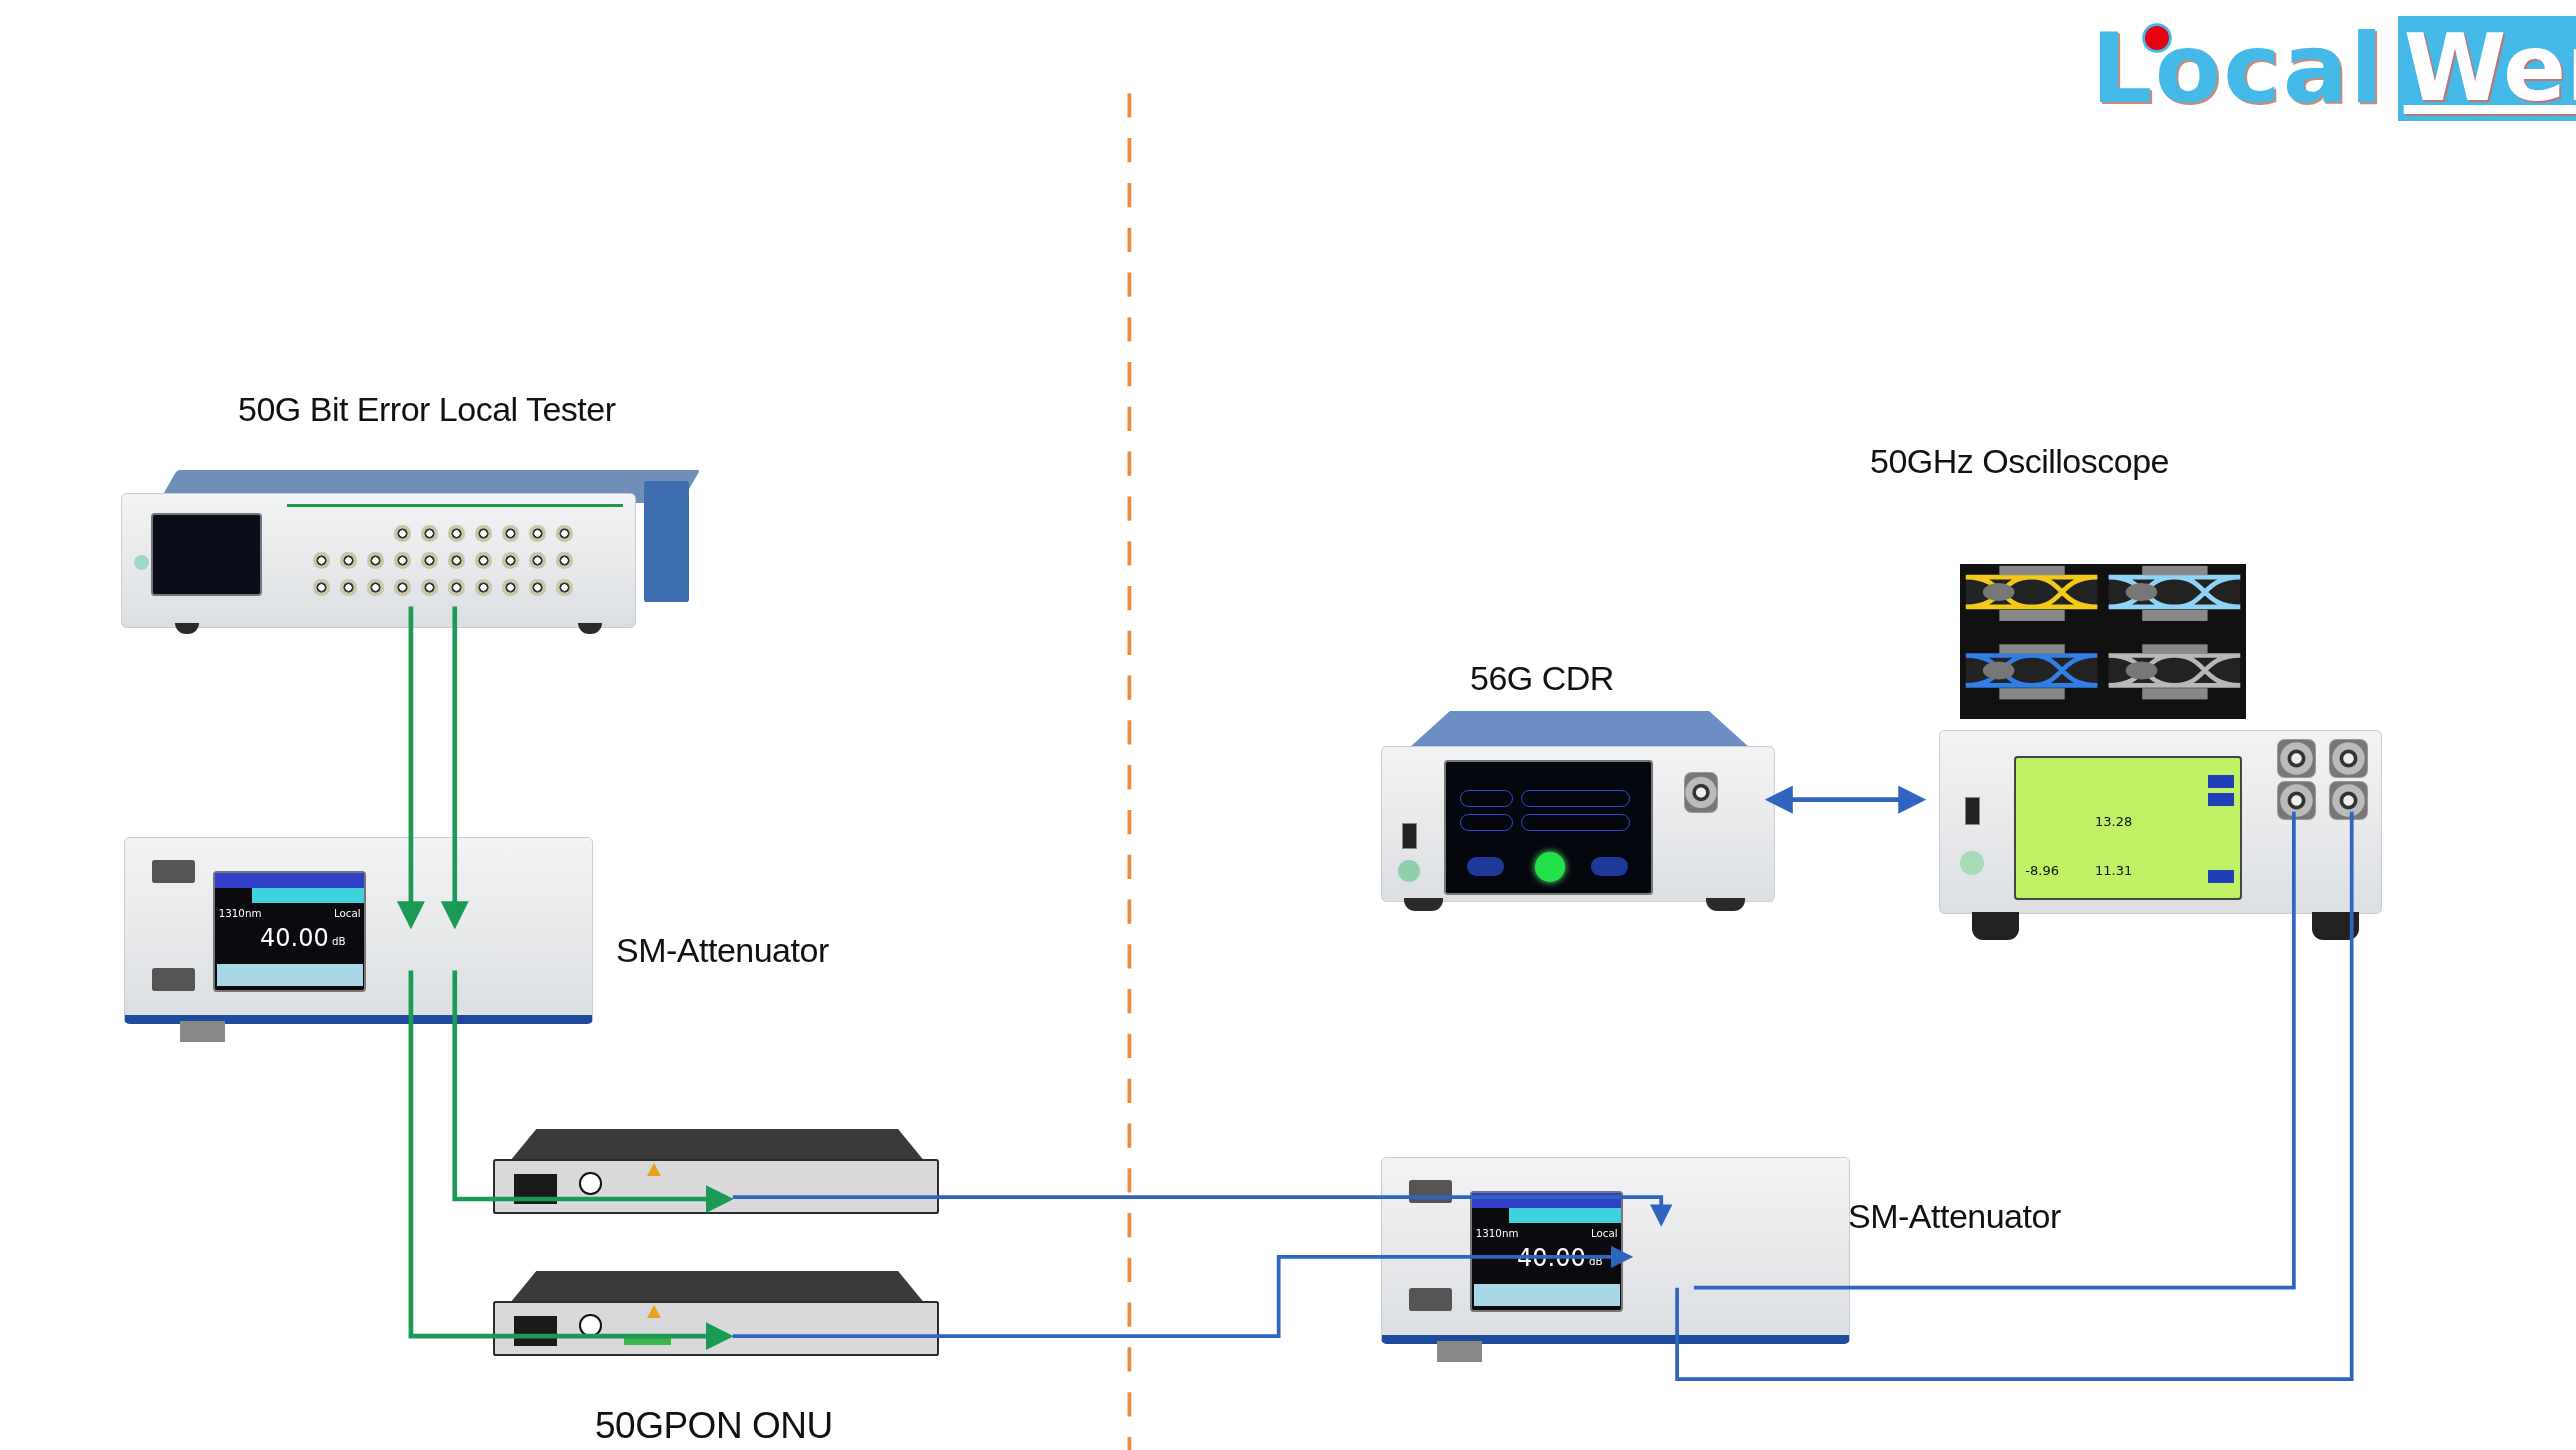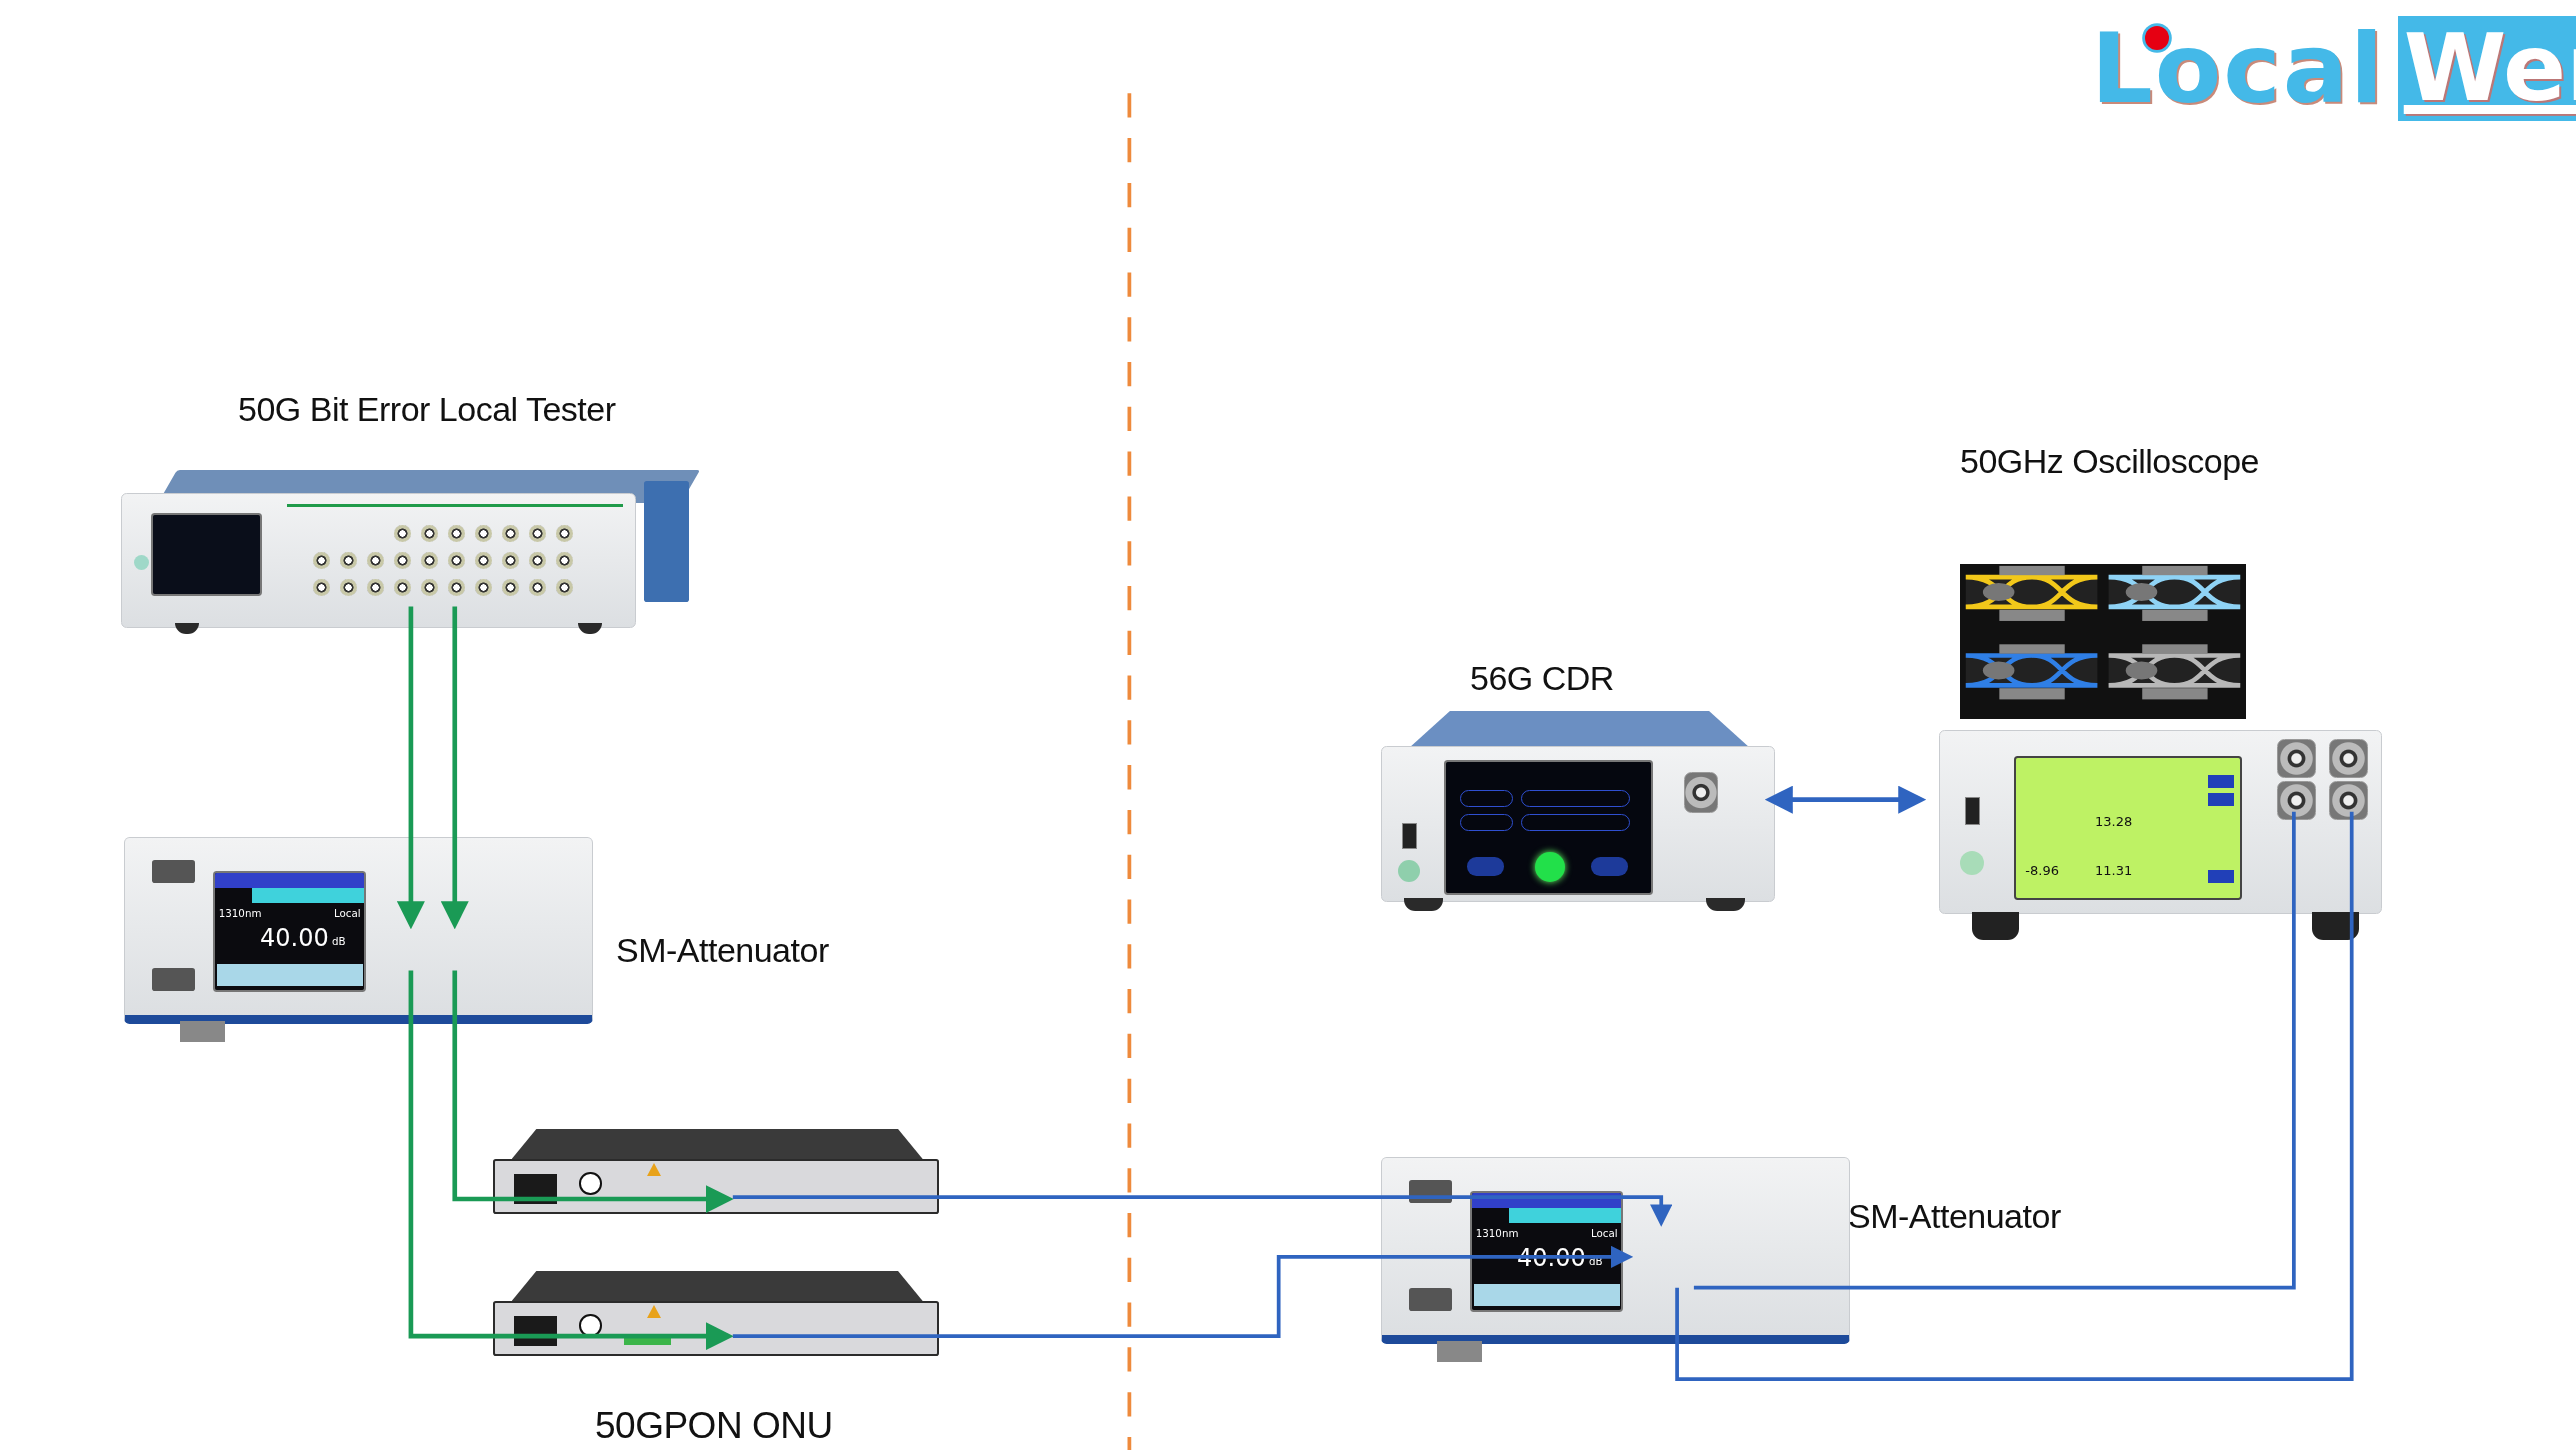--- a/index.html
+++ b/index.html
@@ -33,21 +33,21 @@
   </div>
   <div class="logo-box">
     <span class="logo-wen">Wen</span>
   </div>
 </div>
 
 <div class="label" style="left:238px;top:390px;">50G Bit Error Local Tester</div>
 <div class="label" style="left:616px;top:931px;">SM-Attenuator</div>
 <div class="label big" style="left:595px;top:1405px;">50GPON ONU</div>
 <div class="label" style="left:1470px;top:659px;">56G CDR</div>
-<div class="label" style="left:1960px;top:442px;text-align:right;">50GHz Oscilloscope</div>
+<div class="label" style="left:1870px;top:442px;text-align:right;">50GHz Oscilloscope</div>
 <div class="label" style="left:1848px;top:1197px;">SM-Attenuator</div>
 
 <div class="dev" style="left:121px;top:462px;width:569px;height:168px;">
   <div class="abs" style="left:37px;top:7.5px;width:523px;height:33px;background:#6f8fb8;transform:skewX(-30deg);transform-origin:bottom left;border-radius:2.8px;"></div>
   <div class="abs" style="left:523px;top:18.7px;width:45px;height:121px;background:#3d6fb0;border-radius:2.8px;"></div>
   <div class="panel" style="left:0;top:31px;width:513px;height:133px;"></div>
   <div class="screen" style="left:30px;top:51px;width:107px;height:79px;"></div>
   <div class="abs" style="left:166px;top:42px;width:336px;height:2.8px;background:#1f9a4a;"></div>
   <div class="abs" style="left:13px;top:93px;width:15px;height:15px;border-radius:50%;background:#9fd8c8;"></div>
   <div class="foot" style="left:54px;top:161px;width:24px;height:11.2px;"></div>

